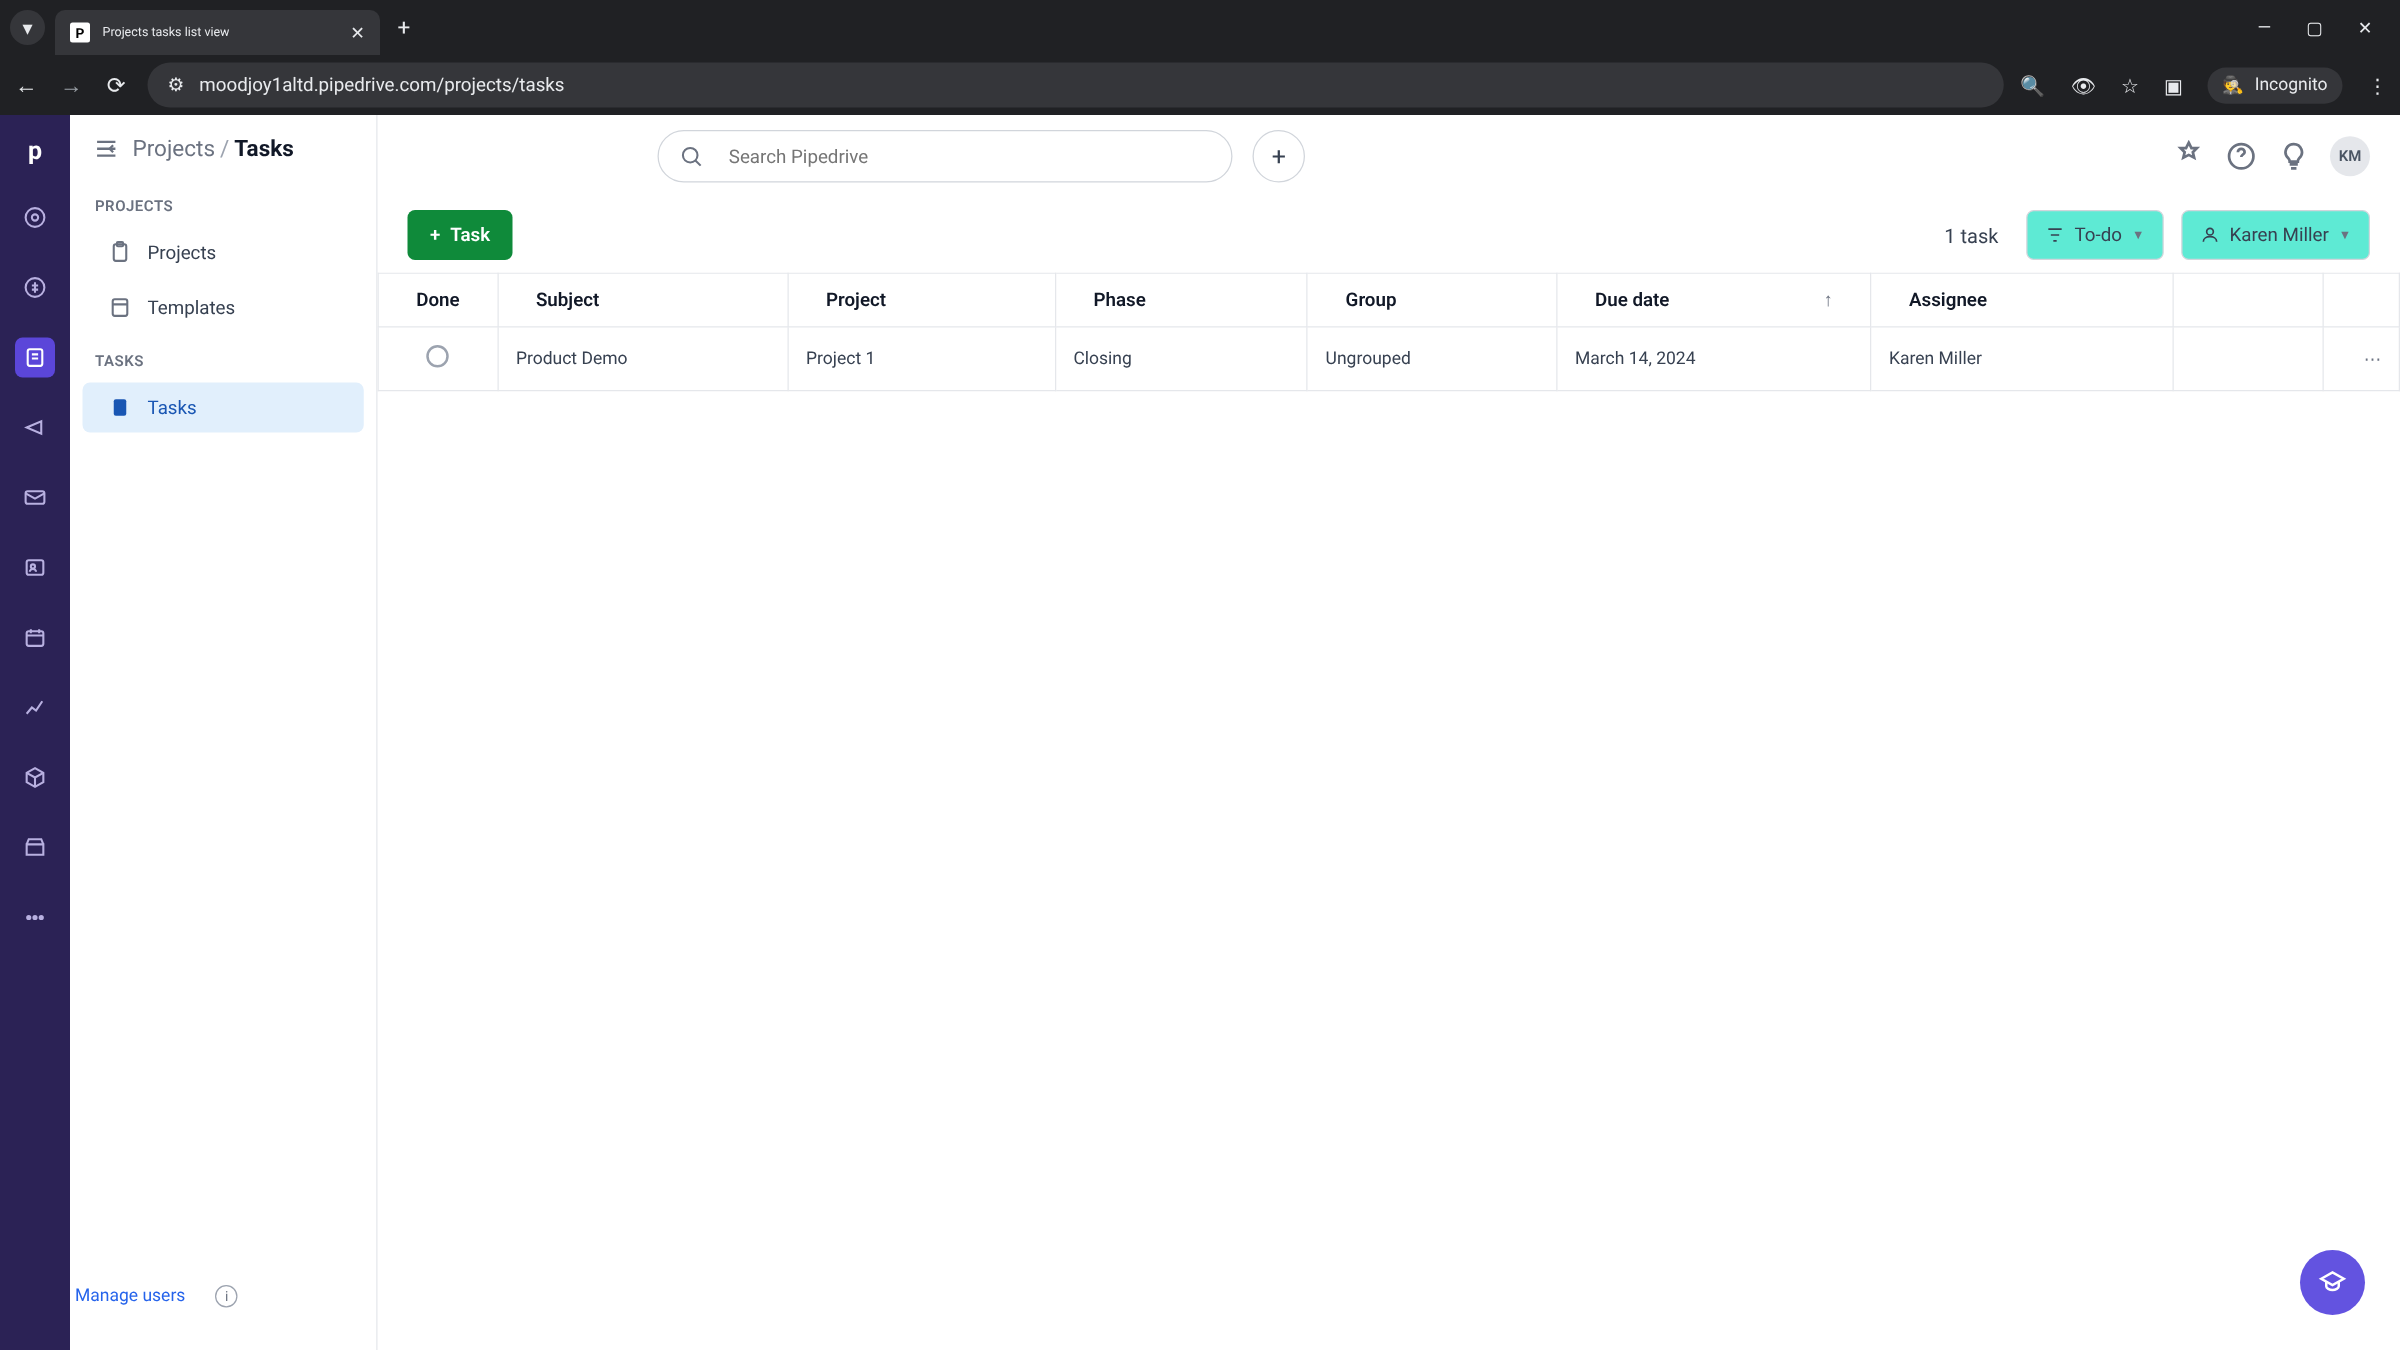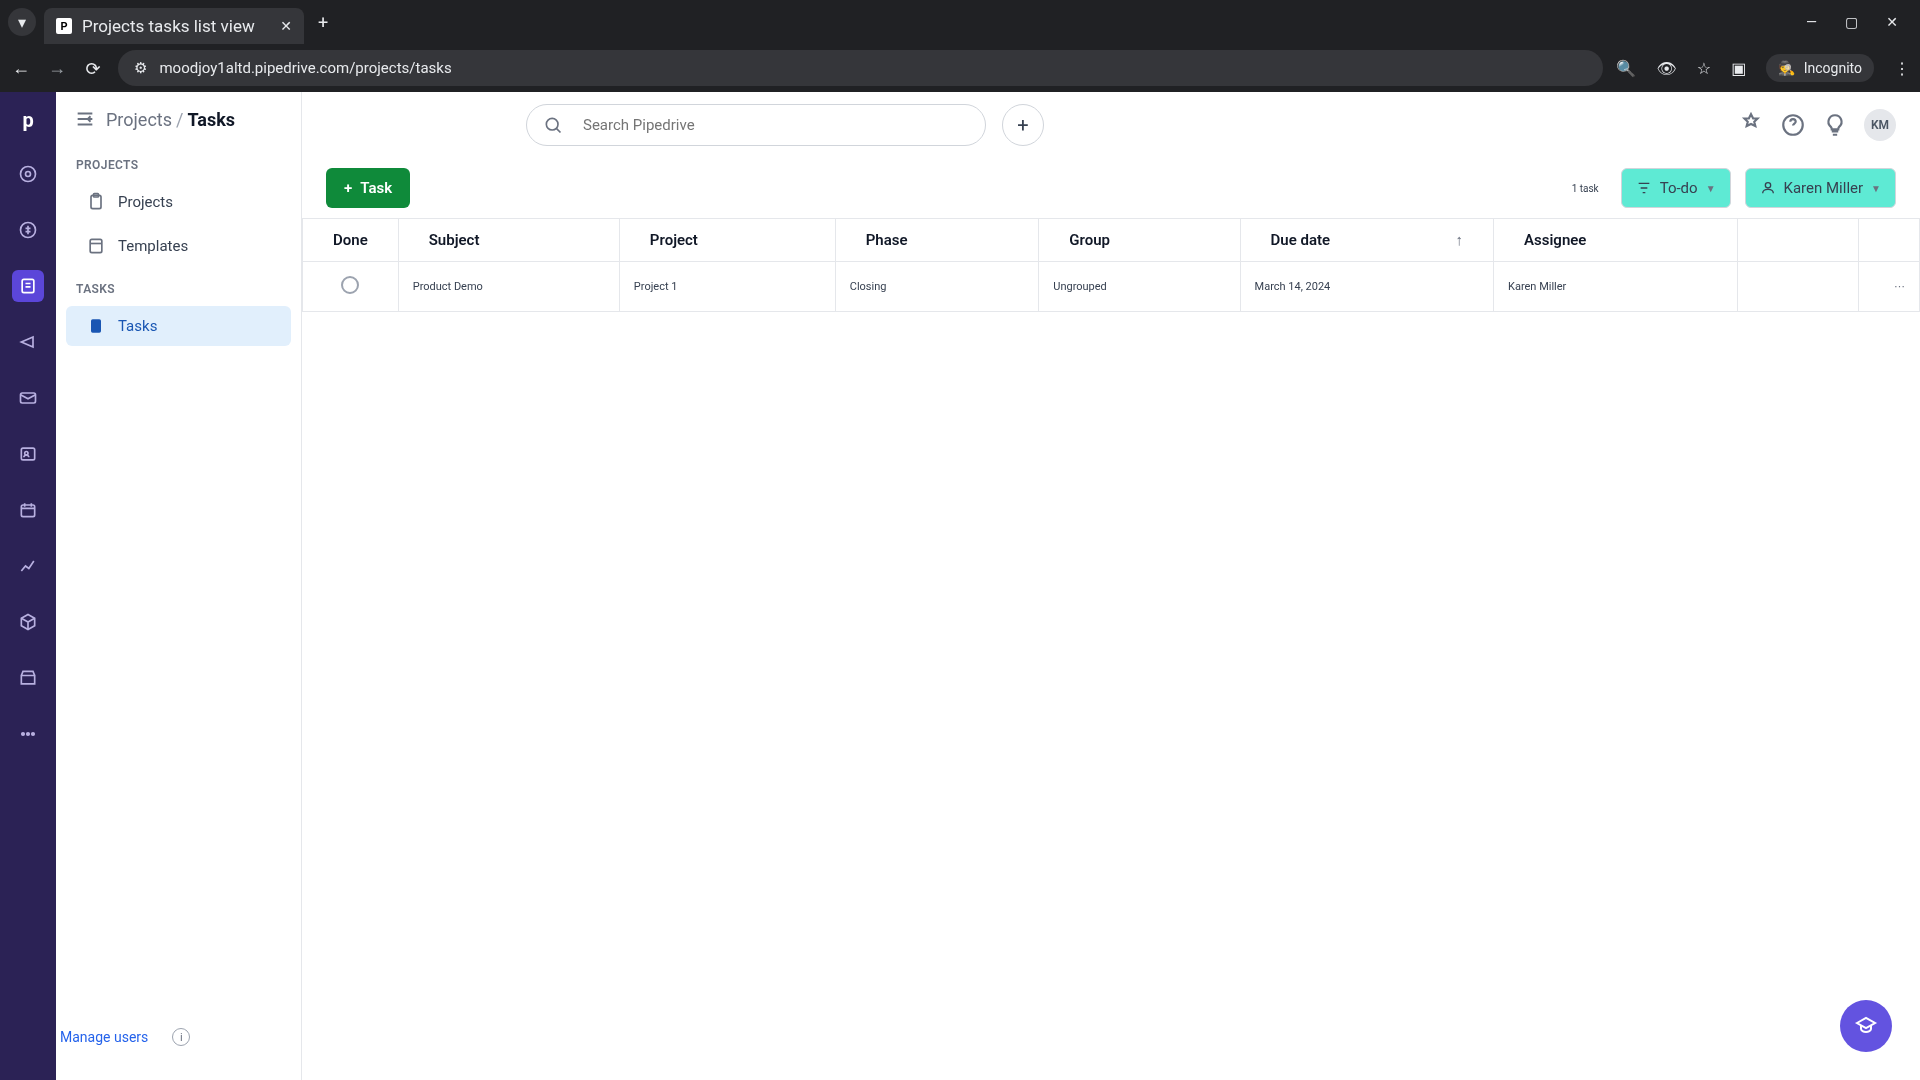--- a/index.html
+++ b/index.html
@@ -4,21 +4,21 @@
   <style>
     * { margin:0; padding:0; box-sizing:border-box; font-family:-apple-system,BlinkMacSystemFont,"Segoe UI",Roboto,sans-serif; }
     body { width:1920px; height:1080px; overflow:hidden; background:#fff; }
 
     
     .browser-chrome { background:#202124; height:92px; display:flex; flex-direction:column; }
     .tab-bar { height:44px; display:flex; align-items:center; padding:0 8px; }
     .tab-dd { width:28px; height:28px; border-radius:50%; background:#35363a; display:flex; align-items:center; justify-content:center; color:#e8eaed; margin-right:8px; }
     .tab { background:#35363a; height:36px; border-radius:8px 8px 0 0; display:flex; align-items:center; padding:0 12px; min-width:260px; margin-top:8px; }
     .tab-ico { width:16px; height:16px; background:#fff; border-radius:2px; color:#000; font-size:11px; font-weight:700; display:flex; align-items:center; justify-content:center; margin-right:10px; }
-    .tab-title { color:#e8eaed; font-size:17px; flex:1; }
+    .tab-title { color:#e8eaed; font-size:10px; flex:1; }
     .tab-close { color:#e8eaed; font-size:14px; margin-left:12px; cursor:pointer; }
     .new-tab { color:#e8eaed; font-size:18px; margin-left:14px; cursor:pointer; }
     .win-ctrls { margin-left:auto; display:flex; gap:28px; color:#e8eaed; padding-right:14px; }
     .win-ctrls span { cursor:pointer; font-size:14px; }
 
     .addr-bar { height:48px; display:flex; align-items:center; padding:0 10px; gap:14px; }
     .nav-ico { color:#9aa0a6; width:22px; text-align:center; cursor:pointer; font-size:18px; }
     .nav-ico.active { color:#e8eaed; }
     .url-field { flex:1; background:#35363a; height:36px; border-radius:18px; display:flex; align-items:center; padding:0 16px; color:#e8eaed; font-size:15px; gap:12px; }
     .url-site { color:#e8eaed; }
@@ -55,29 +55,29 @@
     .search { flex:0 0 460px; margin-left:200px; height:42px; border:1px solid #d1d5db; border-radius:24px; display:flex; align-items:center; padding:0 16px; gap:20px; color:#6b7280; }
     .search input { border:0; outline:0; font-size:15px; flex:1; background:transparent; }
     .add-btn { width:42px; height:42px; border:1px solid #d1d5db; border-radius:50%; display:flex; align-items:center; justify-content:center; font-size:20px; color:#374151; cursor:pointer; }
     .tb-spacer { flex:1; }
     .tb-ico { width:26px; height:26px; color:#6b7280; cursor:pointer; display:flex; align-items:center; justify-content:center; }
     .avatar { width:32px; height:32px; border-radius:50%; background:#e5e7eb; color:#4b5563; font-size:12px; font-weight:600; display:flex; align-items:center; justify-content:center; }
 
     .toolbar { height:60px; display:flex; align-items:center; padding:0 24px; gap:14px; }
     .btn-task { background:#0f8a3a; color:#fff; border:0; border-radius:6px; height:40px; padding:0 18px; font-size:15px; font-weight:600; display:flex; align-items:center; gap:8px; cursor:pointer; }
     .tb2-spacer { flex:1; }
-    .count { color:#374151; font-size:10px; margin-right:8px; }
+    .count { color:#374151; font-size:16px; margin-right:8px; }
     .filter-btn { height:40px; border:1px solid #d1d5db; border-radius:6px; background:#5eead4; padding:0 14px; display:flex; align-items:center; gap:8px; font-size:15px; color:#374151; cursor:pointer; }
     .chev { font-size:10px; color:#6b7280; }
 
     .table-wrap { flex:1; overflow:auto; }
     table { width:100%; border-collapse:collapse; }
     thead th { text-align:left; font-size:15px; font-weight:600; color:#111827; padding:12px 30px; border:1px solid #e5e7eb; background:#fff; }
     thead th:first-child { text-align:center; width:72px; }
-    tbody td { font-size:11px; color:#374151; padding:14px; border:1px solid #e5e7eb; }
+    tbody td { font-size:14px; color:#374151; padding:14px; border:1px solid #e5e7eb; }
     tbody td:first-child { text-align:center; }
     .done-circle { width:18px; height:18px; border:2px solid #9ca3af; border-radius:50%; display:inline-block; cursor:pointer; }
     .sort-arrow { float:right; color:#6b7280; }
     .row-actions { text-align:right; width:48px; color:#6b7280; cursor:pointer; }
 
     .fab { position:absolute; right:28px; bottom:28px; width:52px; height:52px; border-radius:50%; background:#6353e0; display:flex; align-items:center; justify-content:center; color:#fff; cursor:pointer; }
 
     svg { stroke:currentColor; fill:none; stroke-width:2; }
   </style>
 </head>

